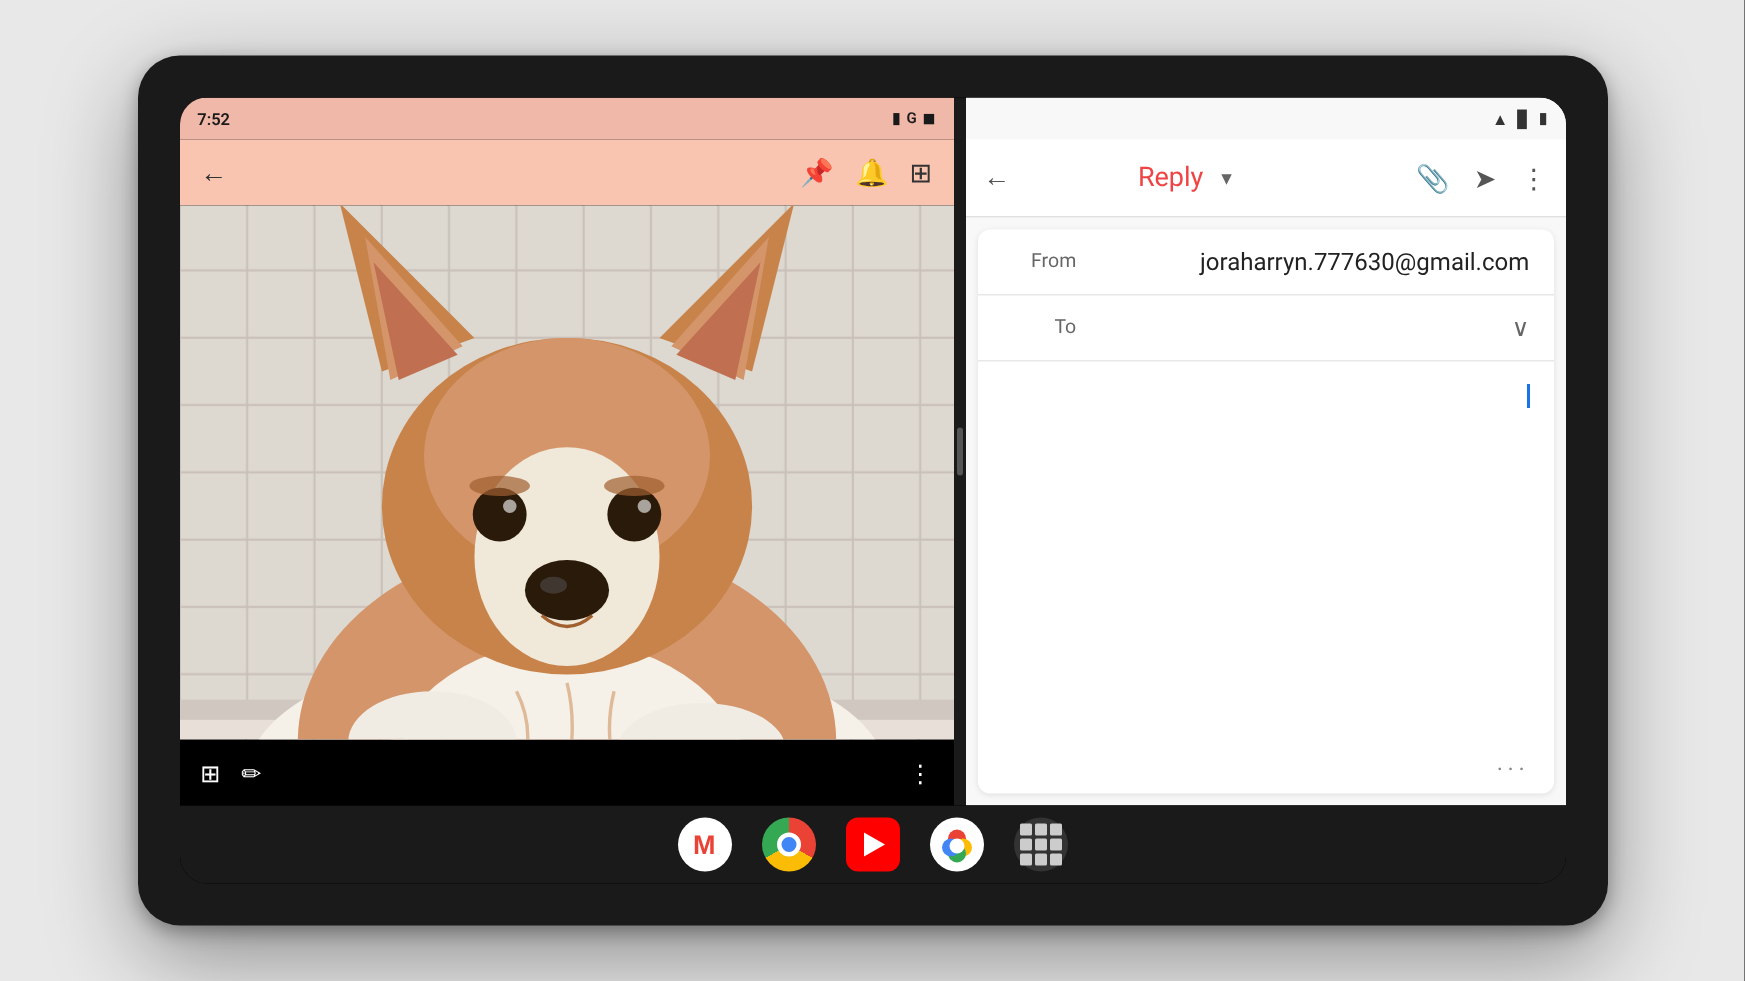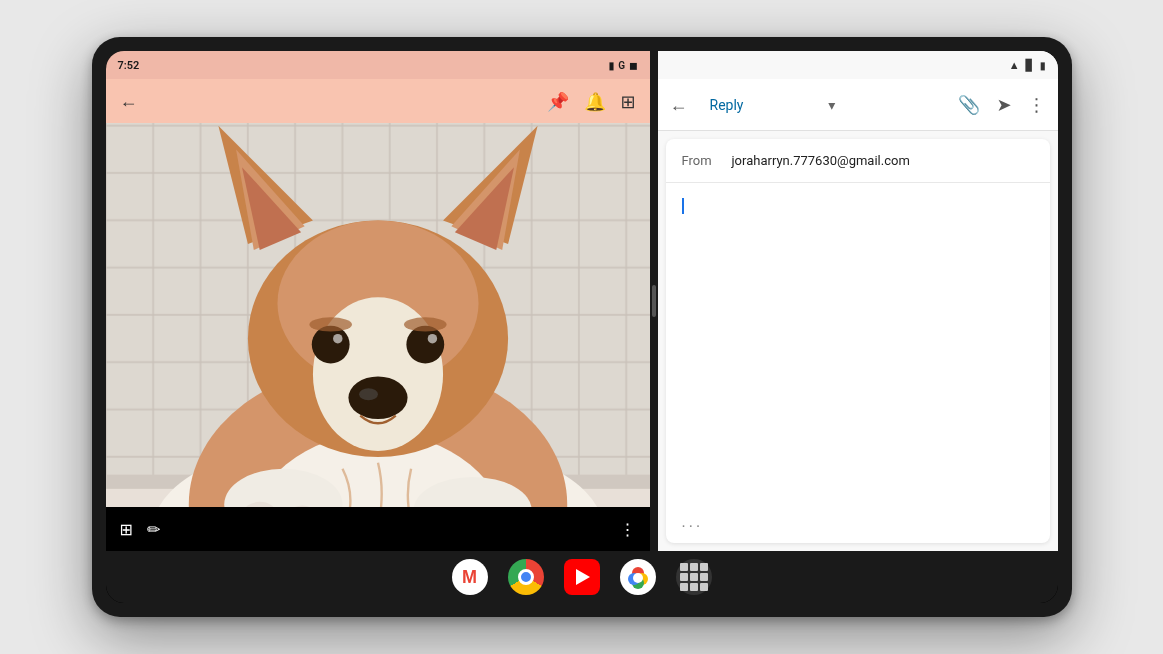--- a/index.html
+++ b/index.html
@@ -10,23 +10,24 @@
       justify-content: center;
       width: 1163px;
       height: 654px;
       font-family: 'Roboto', Arial, sans-serif;
     }
     .tablet-outer {
       width: 980px;
       height: 580px;
       background: #1a1a1a;
       border-radius: 28px;
-      padding: 14px;
+      padding: 28px;
       box-shadow: 0 20px 60px rgba(0,0,0,0.4), 0 4px 12px rgba(0,0,0,0.3);
       position: relative;
+      text-align: right;
     }
     .tablet-inner {
       width: 100%;
       height: 100%;
       border-radius: 18px;
       overflow: hidden;
       display: flex;
       flex-direction: column;
       background: #000;
     }
@@ -158,23 +159,23 @@
     .right-toolbar {
       background: #fff;
       display: flex;
       align-items: center;
       padding: 8px 12px;
       height: 52px;
       border-bottom: 1px solid #e0e0e0;
       gap: 8px;
     }
     .reply-title {
-      font-size: 14px;
+      font-size: 18px;
       font-weight: 400;
-      color: #0369a1;
+      color: #ef4444;
       flex: 1;
       margin-left: 14px;
     }
     .reply-dropdown {
       color: #666;
       font-size: 14px;
     }
     .right-toolbar-spacer { flex: 1; }
     .right-toolbar-icons {
       display: flex;
@@ -198,21 +199,21 @@
       border-bottom: 1px solid #e8e8e8;
       min-height: 44px;
     }
     .field-label {
       font-size: 13px;
       color: #666;
       width: 50px;
       flex-shrink: 0;
     }
     .field-value {
-      font-size: 13px;
+      font-size: 16px;
       color: #222;
       flex: 1;
     }
     .field-action {
       color: #666;
       font-size: 16px;
     }
     .body-area {
       flex: 1;
       padding: 12px 16px;
@@ -452,20 +453,25 @@
             </div>
           </div>
 
           <div class="compose-area">
 
             <div class="field-row">
               <span class="field-label">From</span>
               <span class="field-value">joraharryn.777630@gmail.com</span>
             </div>
 
+            <div class="field-row">
+              <span class="field-label">To</span>
+              <div style="flex:1;"></div>
+              <span class="field-action">∨</span>
+            </div>
 
 
             <div class="body-area">
               <span class="cursor-line"></span>
             </div>
 
             <div class="ellipsis-row">...</div>
           </div>
         </div>
 

